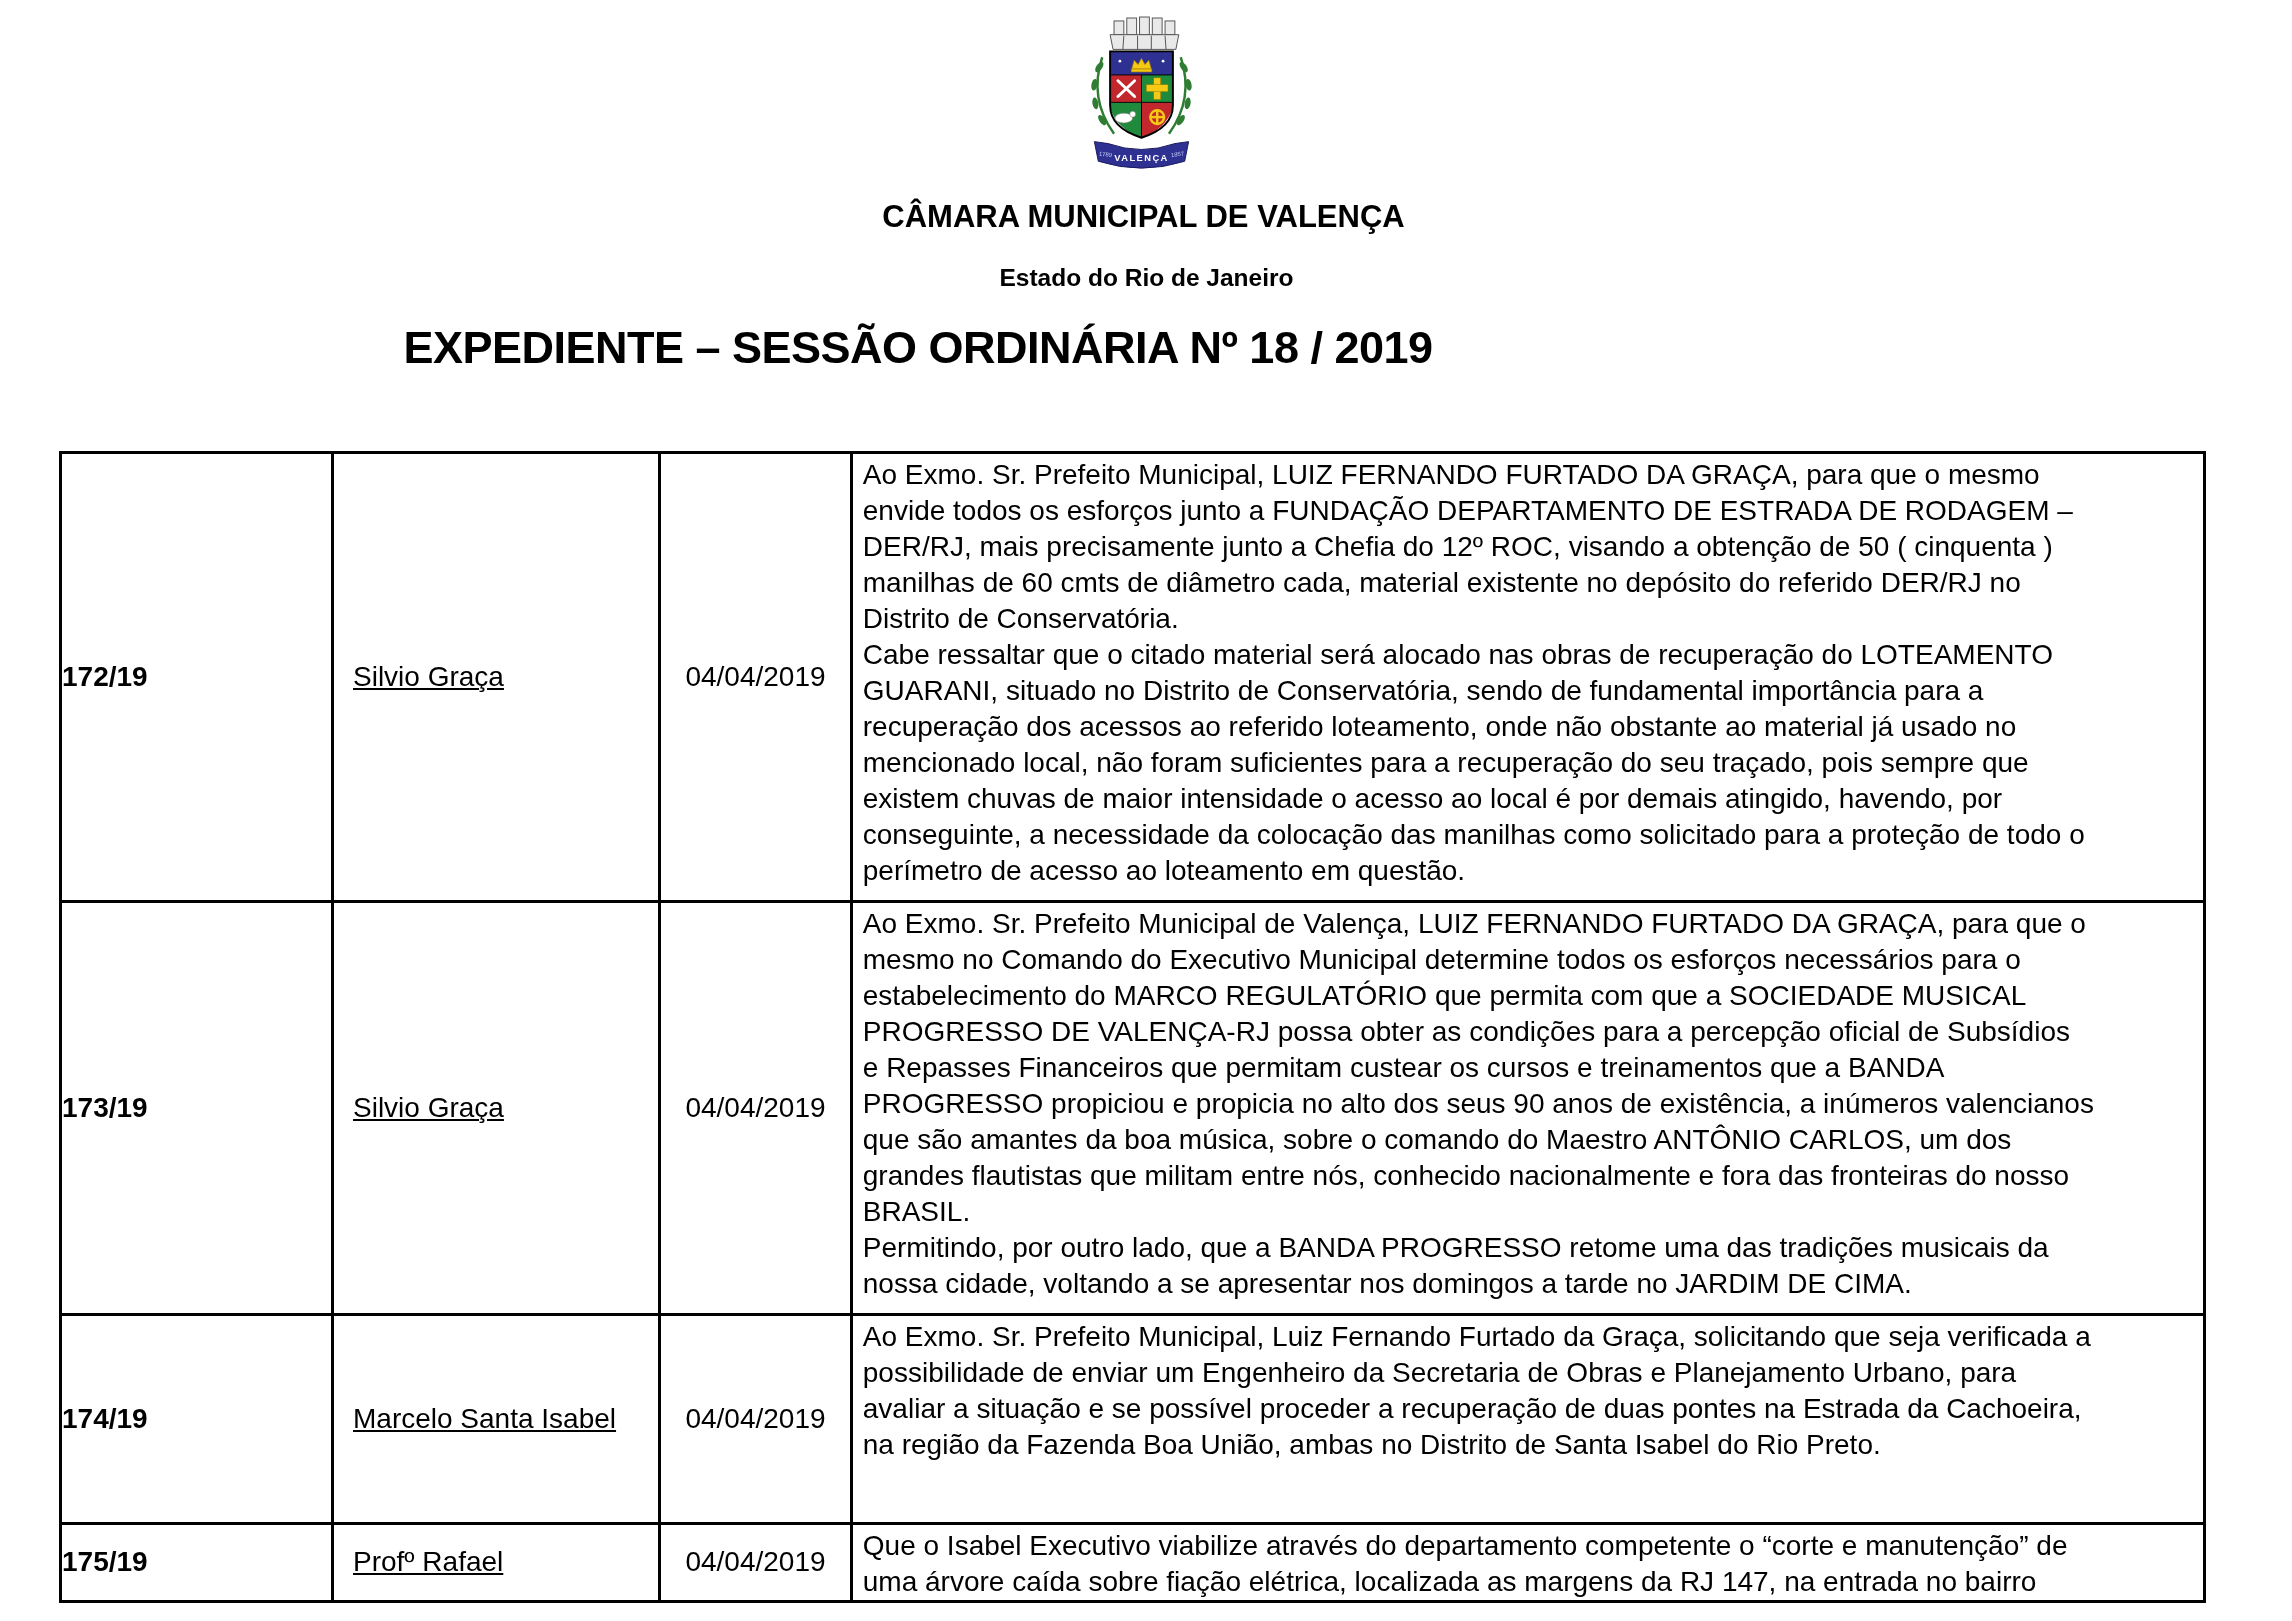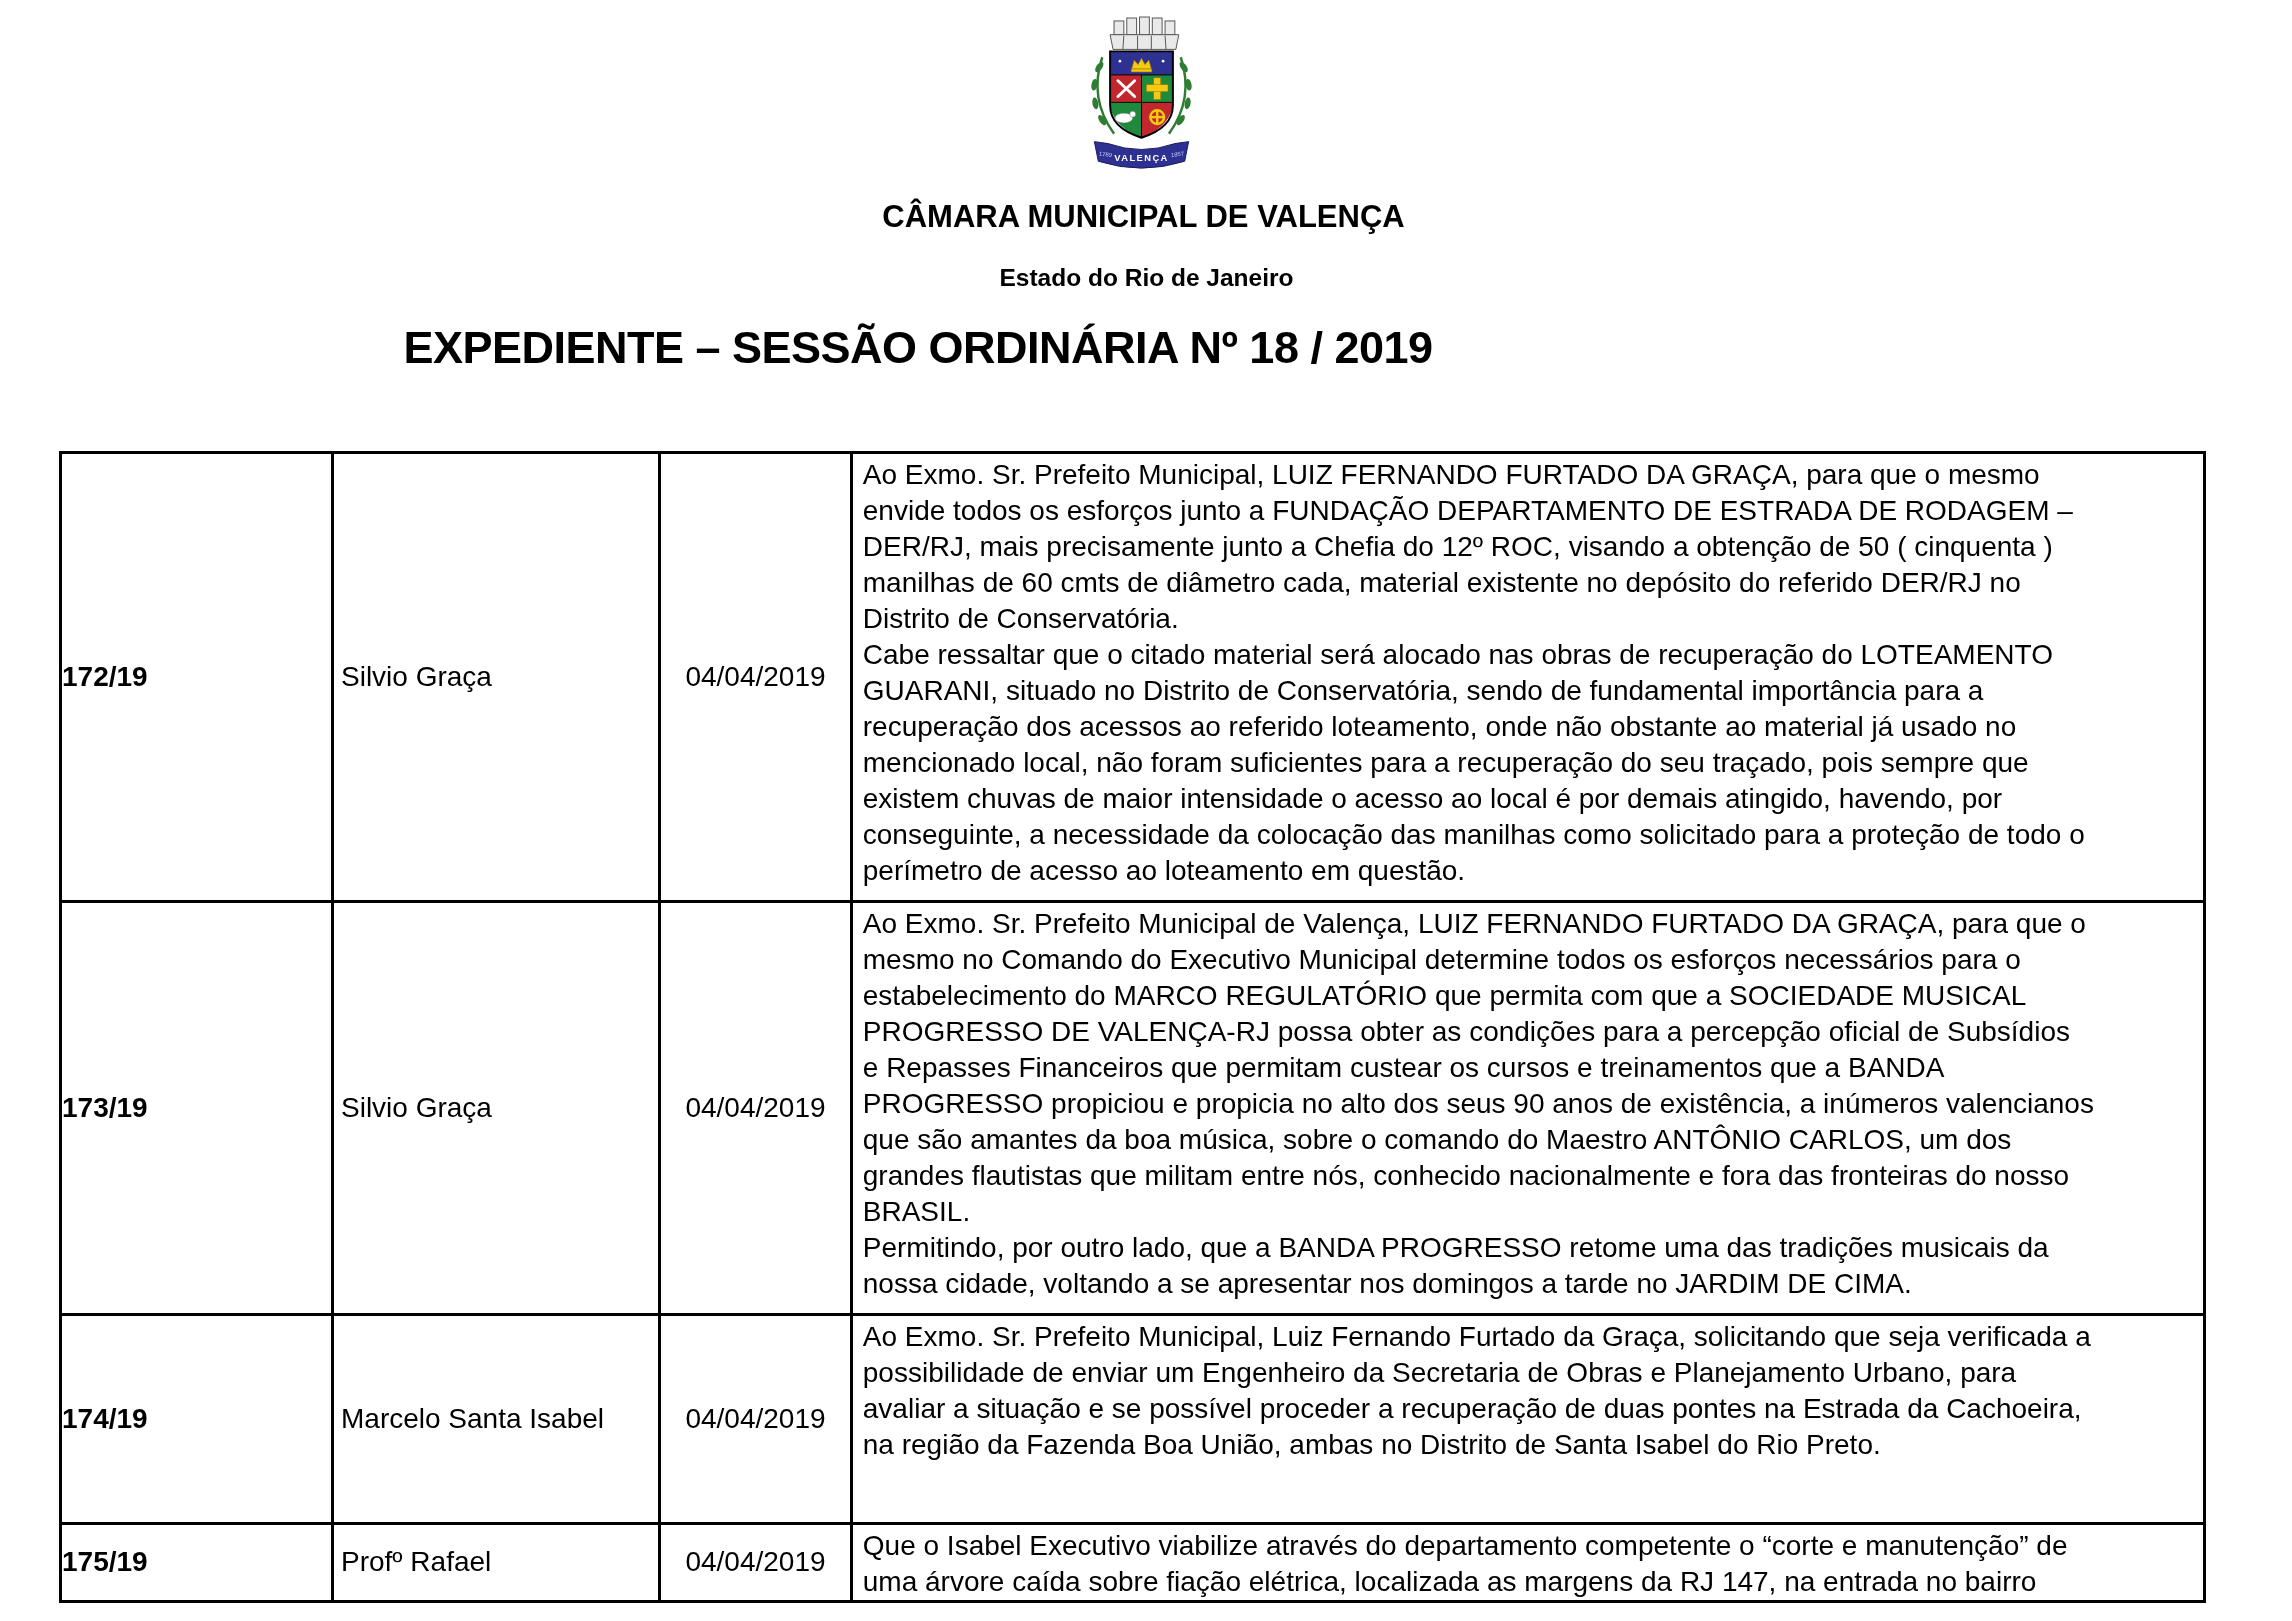--- a/index.html
+++ b/index.html
@@ -33,21 +33,21 @@
     border:3.9px solid #000;
     padding:0;
     vertical-align:middle;
     font-size:28px;
   }
   tr.r1 { height:449px; }
   tr.r2 { height:413px; }
   tr.r3 { height:209px; }
   tr.r4 { height:73px; }
   td.c-num   { text-align:left; font-weight:bold; }
-  td.c-author{ padding-left:7px; }
+  td.c-author{ padding-left:19px;text-decoration:underline; }
   td.c-date  { text-align:center; }
   td.c-desc  {
     vertical-align:top;
     padding:2.9px 9.8px 0 9.8px;
     overflow:hidden;
   }
   td.c-desc .line {
     font-size:28px; line-height:36px;
     white-space:nowrap;
   }

